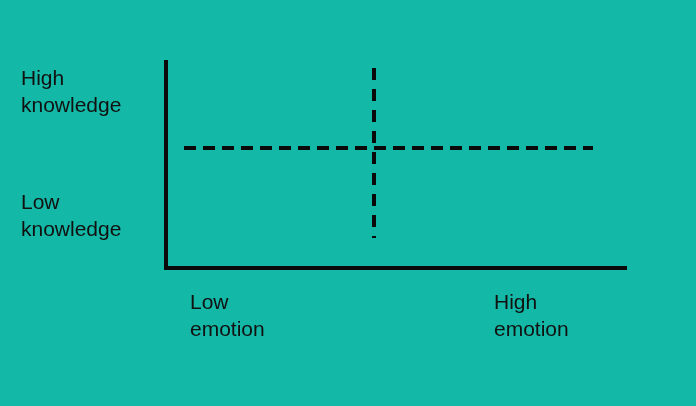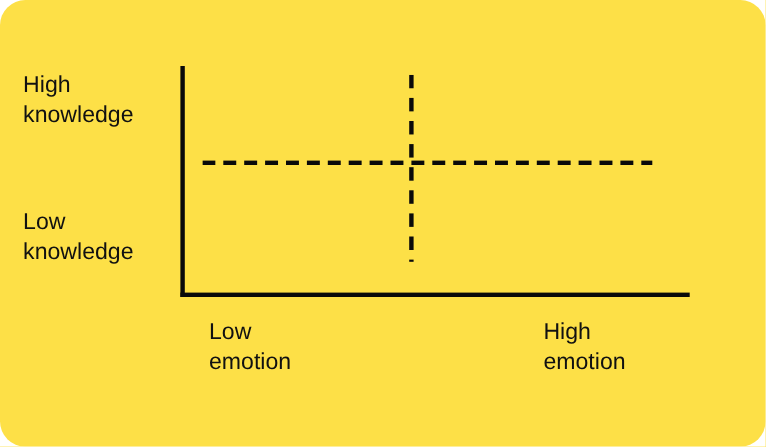--- a/index.html
+++ b/index.html
@@ -69,21 +69,21 @@
     letter-spacing: 0px;
   }
   .label-high-knowledge { left: 21px; top: 64px;  width: 140px; }
   .label-low-knowledge  { left: 21px; top: 188px; width: 140px; }
   .label-low-emotion    { left: 190px; top: 288px; width: 150px; }
   .label-high-emotion   { left: 494px; top: 288px; width: 150px; }
 </style>
 </head>
 <body>
 
-<div id="diagram-root" style="background: #fde047; border-radius: 23px;">
+<div id="diagram-root" style="background: #14b8a6;">
 
   <div class="axis-y"></div>
   <div class="axis-x"></div>
 
   <div class="divider-h"></div>
   <div class="divider-v"></div>
 
   <div class="axis-label label-high-knowledge">High
 knowledge</div>
 

